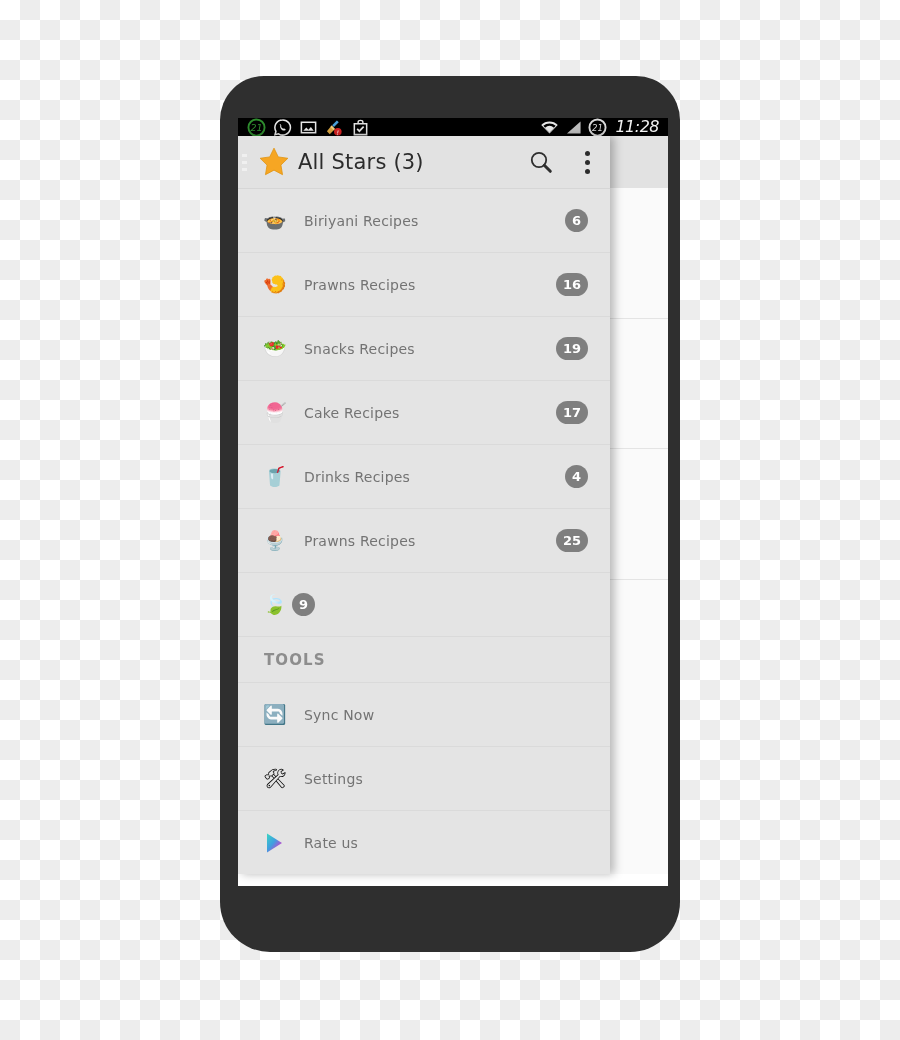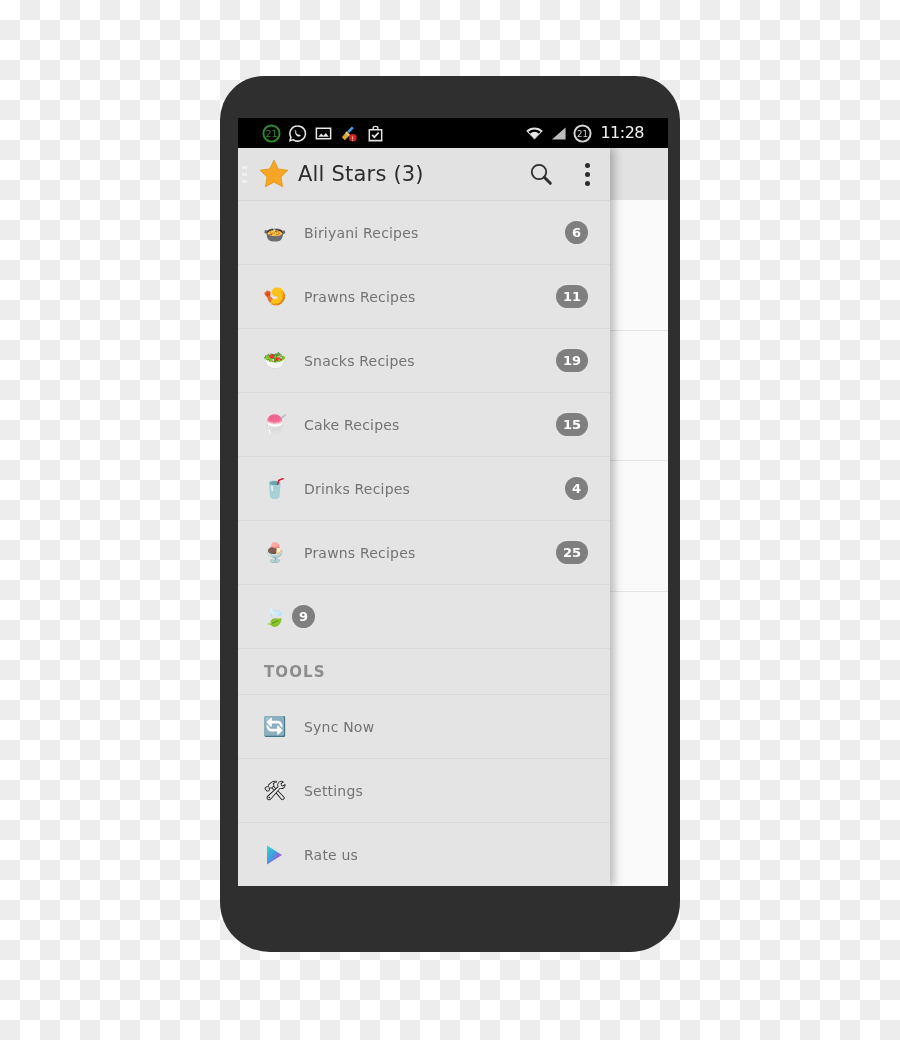--- a/index.html
+++ b/index.html
@@ -37,26 +37,27 @@
     top: 42px;
     width: 430px;
     height: 768px;
     overflow: hidden;
     background: #ffffff;
   }
 
   
   .statusbar {
     position: relative;
-    height: 30px;
+    height: 18px;
     background: #000000;
     display: flex;
     align-items: center;
-    padding: 0 24px;
-    box-sizing: border-box;
+    padding: 0 9px;
+    box-sizing: border-box;
+    font-style: italic;
   }
   .sb-left {
     display: flex;
     align-items: center;
     gap: 7px;
     flex: 1;
   }
   .sb-right {
     display: flex;
     align-items: center;
@@ -369,33 +370,33 @@
 
           <div class="nav-item">
             <div class="nav-icon">🍲</div>
             <div class="nav-label">Biriyani Recipes</div>
             <div class="nav-badge">6</div>
           </div>
 
           <div class="nav-item">
             <div class="nav-icon">🍤</div>
             <div class="nav-label">Prawns Recipes</div>
-            <div class="nav-badge">11</div>
+            <div class="nav-badge">16</div>
           </div>
 
           <div class="nav-item">
             <div class="nav-icon">🥗</div>
             <div class="nav-label">Snacks Recipes</div>
             <div class="nav-badge">19</div>
           </div>
 
           <div class="nav-item">
             <div class="nav-icon">🍧</div>
             <div class="nav-label">Cake Recipes</div>
-            <div class="nav-badge">15</div>
+            <div class="nav-badge">17</div>
           </div>
 
           <div class="nav-item">
             <div class="nav-icon">🥤</div>
             <div class="nav-label">Drinks Recipes</div>
             <div class="nav-badge">4</div>
           </div>
 
           <div class="nav-item">
             <div class="nav-icon">🍨</div>

